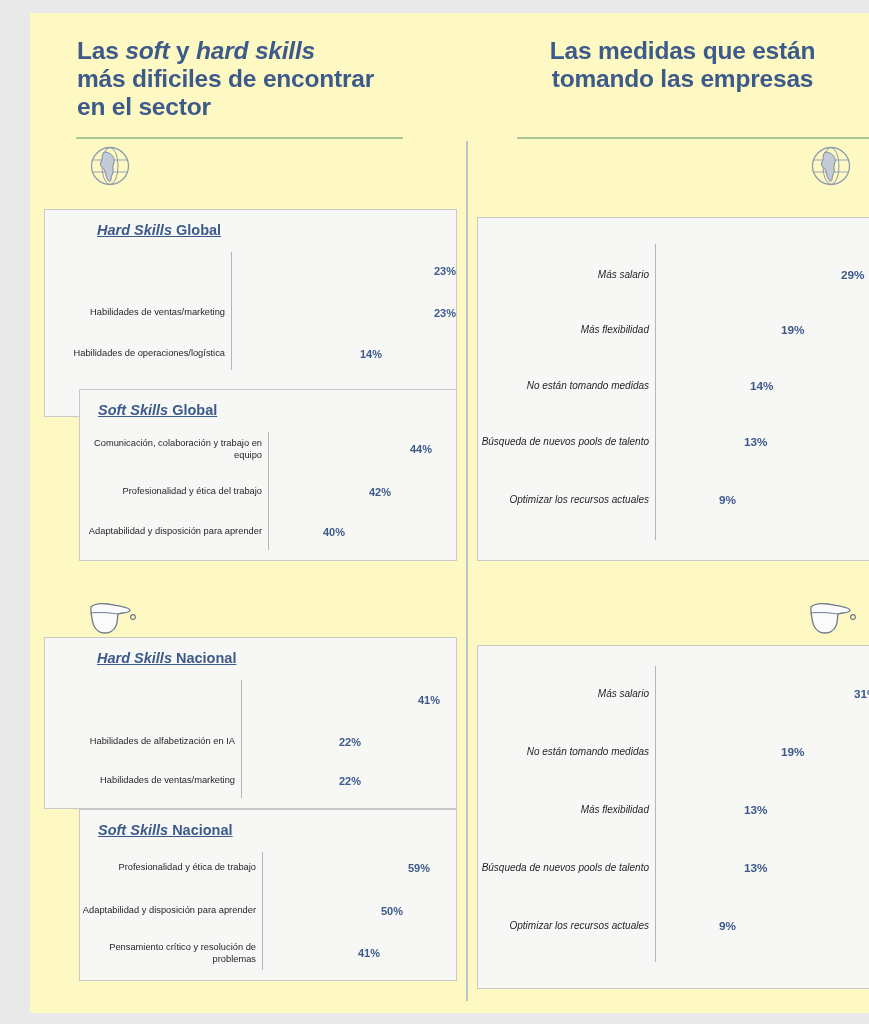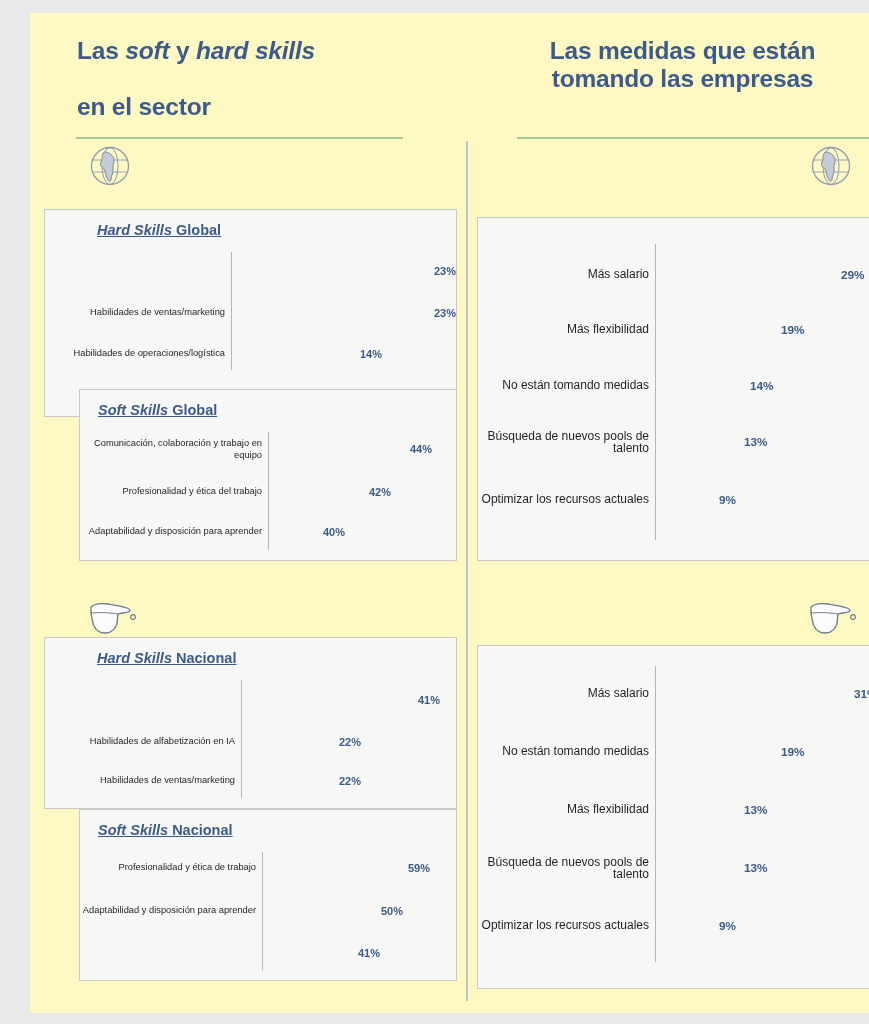--- a/index.html
+++ b/index.html
@@ -110,32 +110,32 @@
   }
   .bar-value {
     position: absolute;
     top: 50%;
     transform: translateY(-50%);
     color: #3c5a8a;
     font-size: 11px;
     font-weight: bold;
     white-space: nowrap;
   }
-  .meas .bar-label { font-size: 12px; }
+  .meas .bar-label { font-size: 10px; font-style: italic; }
   .meas .bar-value { font-size: 11.8px; }
 </style>
 </head>
 <body>
 
 <div id="page">
  <div id="card">
 
   <div class="col-title" id="title-left">
     <span><span>Las </span><span class="it">soft</span><span> y </span><span class="it">hard skills</span></span><br>
-    <br>
+    <span>más dificiles de encontrar</span><br>
     <span>en el sector</span>
   </div>
 
   <div class="col-title" id="title-right">
     <span>Las medidas que están</span><br>
     <span>tomando las empresas</span>
   </div>
 
   <div class="rule" id="rule-left"></div>
   <div class="rule" id="rule-right"></div>
@@ -279,20 +279,21 @@
             <div class="bar-value" style="left: 328px;">59%</div>
           </div>
           <div class="bar-row" style="left: 0px; top: 88px; height: 26px; width: 100%;">
             <div class="bar-label" style="width: 174px; right: auto; left: 2px;">Adaptabilidad y disposición para aprender</div>
             <div style="position: absolute; left: 183px; top: 0px; height: 26px; width: 110px;">
               <div class="bar"></div>
             </div>
             <div class="bar-value" style="left: 301px;">50%</div>
           </div>
           <div class="bar-row" style="left: 0px; top: 130px; height: 26px; width: 100%;">
+            <div class="bar-label" style="width: 174px; right: auto; left: 2px;">Pensamiento crítico y resolución de problemas</div>
             <div style="position: absolute; left: 183px; top: 0px; height: 26px; width: 87px;">
               <div class="bar"></div>
             </div>
             <div class="bar-value" style="left: 278px;">41%</div>
           </div>
         </div>
   </div>
 
   <div class="panel meas" id="panel-meas-global">
     <div class="chart">

